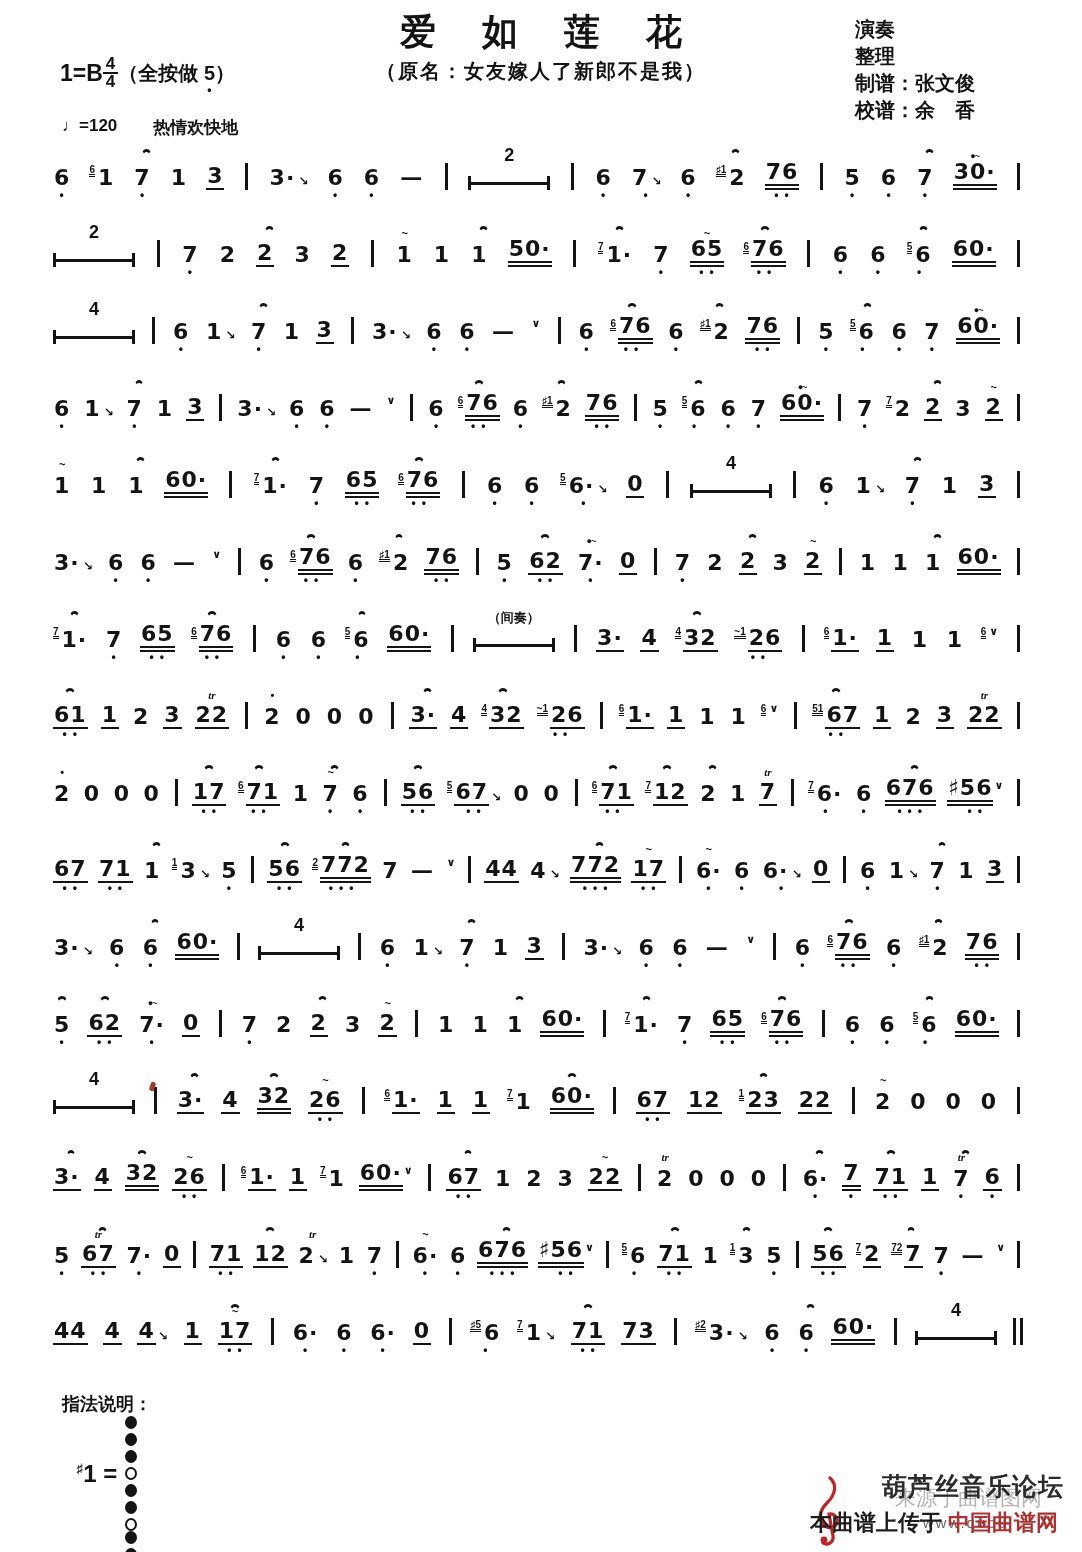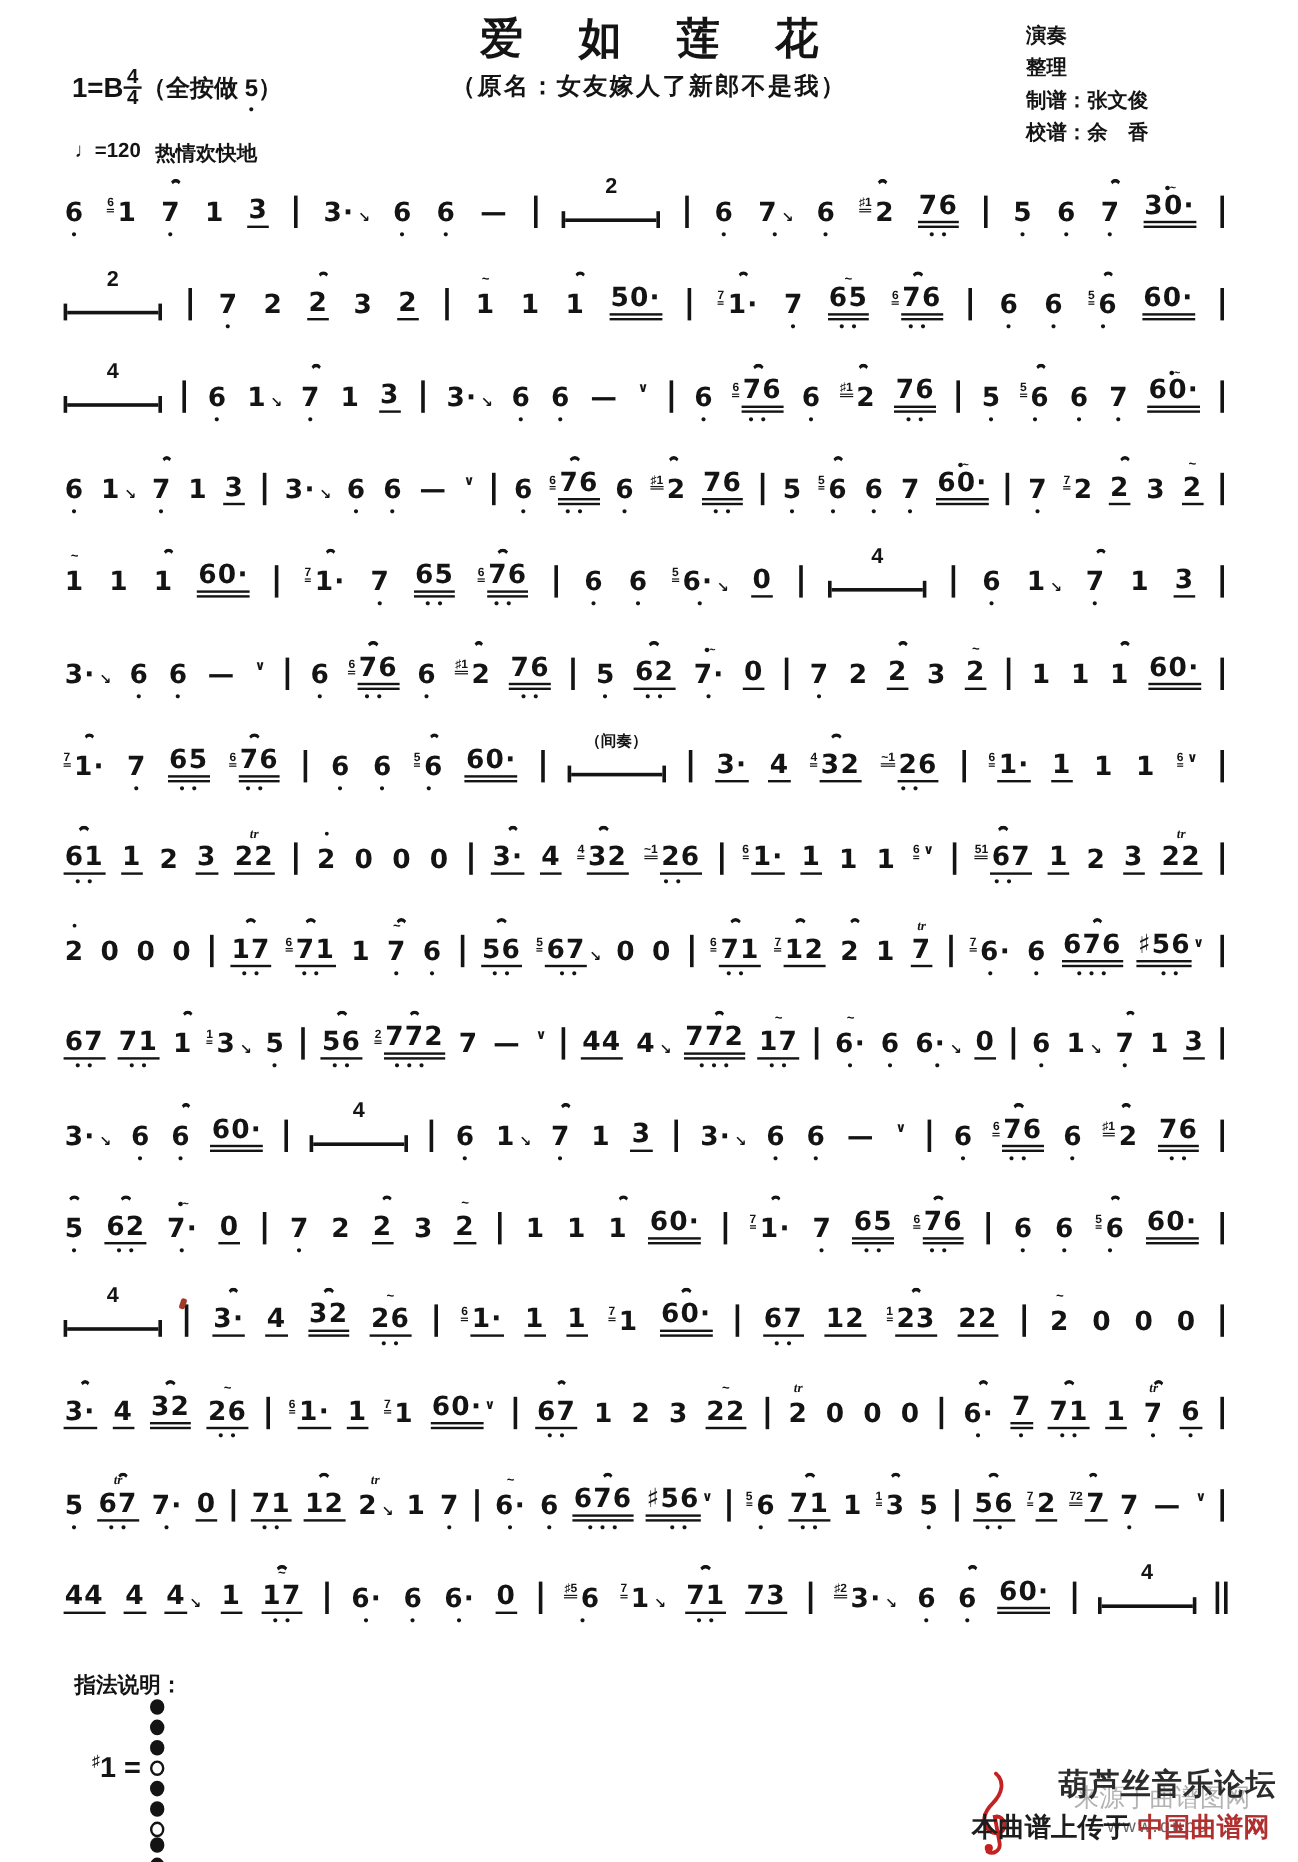--- a/index.html
+++ b/index.html
@@ -21,24 +21,24 @@
     position:absolute;top:56px;left:60px;font-size:23px;font-weight:bold;
     display:flex;align-items:center;
   }
   .meter{display:inline-flex;flex-direction:column;align-items:center;font-size:17px;line-height:16px;font-weight:bold;}
   .meter .num{padding:0 3px;}
   .meter .num.top{border-bottom:2px solid #141414;}
   .keynote{font-size:20px;font-weight:bold;}
   .dot-under{position:relative;display:inline-block;}
   .dot-under::after{content:"•";position:absolute;left:50%;transform:translateX(-50%);bottom:-12px;font-size:12px;}
   .credits{
-    position:absolute;top:16px;left:855px;font-size:17px;font-weight:bold;line-height:27px;
+    position:absolute;top:16px;left:855px;font-size:20px;font-weight:bold;line-height:27px;
   }
   .tempoline{
-    position:absolute;top:116px;left:62px;font-size:17px;font-weight:bold;display:flex;gap:12px;
+    position:absolute;top:116px;left:62px;font-size:17px;font-weight:bold;display:flex;gap:36px;
   }
   
   .score{position:absolute;top:148px;left:0;width:100%;}
   .mline{
     display:flex;justify-content:space-between;align-items:flex-end;
     padding:0 58px 0 52px;margin-bottom:24px;height:53px;
   }
   .tok{position:relative;display:inline-flex;flex-direction:column;align-items:center;margin:0 1px;}
   .above{height:17px;display:flex;align-items:flex-end;justify-content:center;gap:1px;position:relative;min-width:8px;}
   .rowm{height:27px;display:flex;align-items:flex-end;justify-content:center;}

